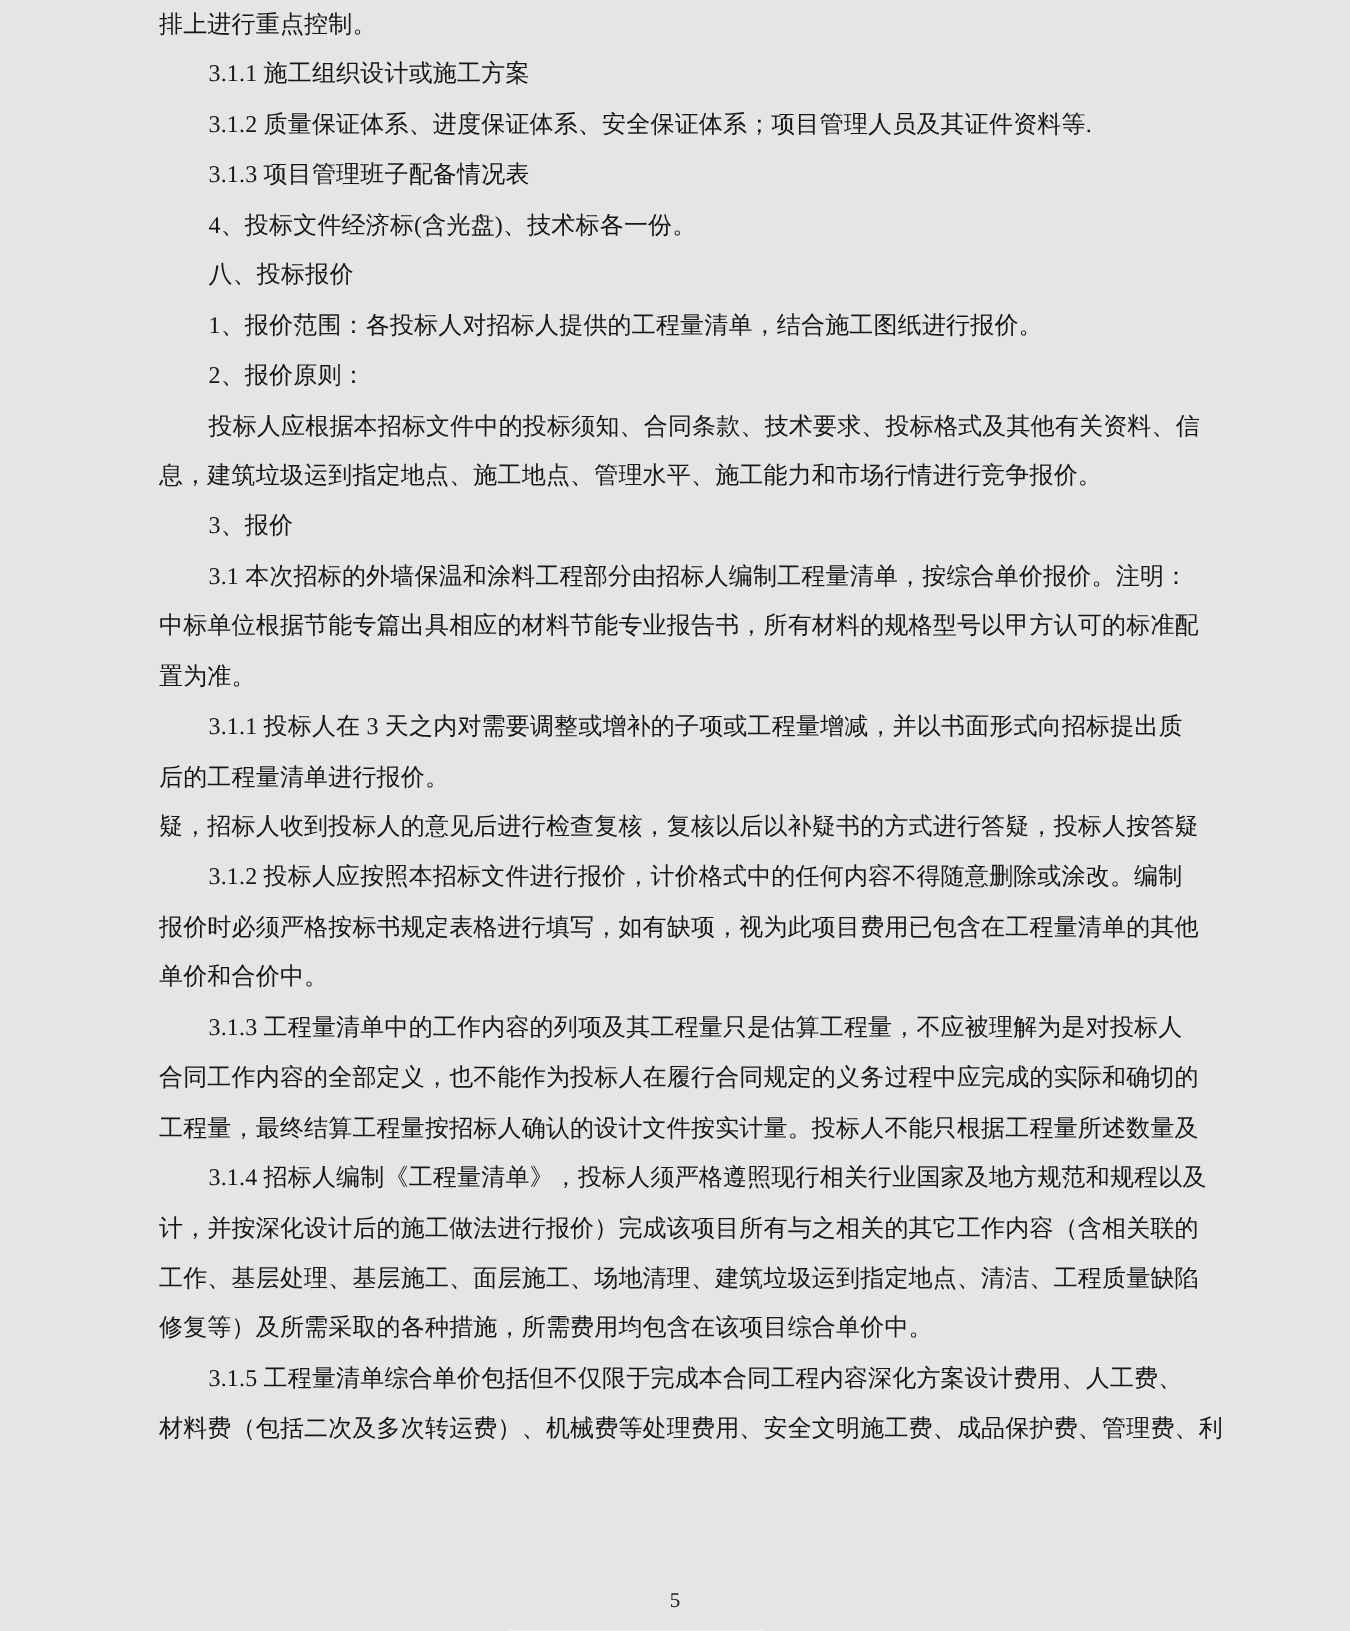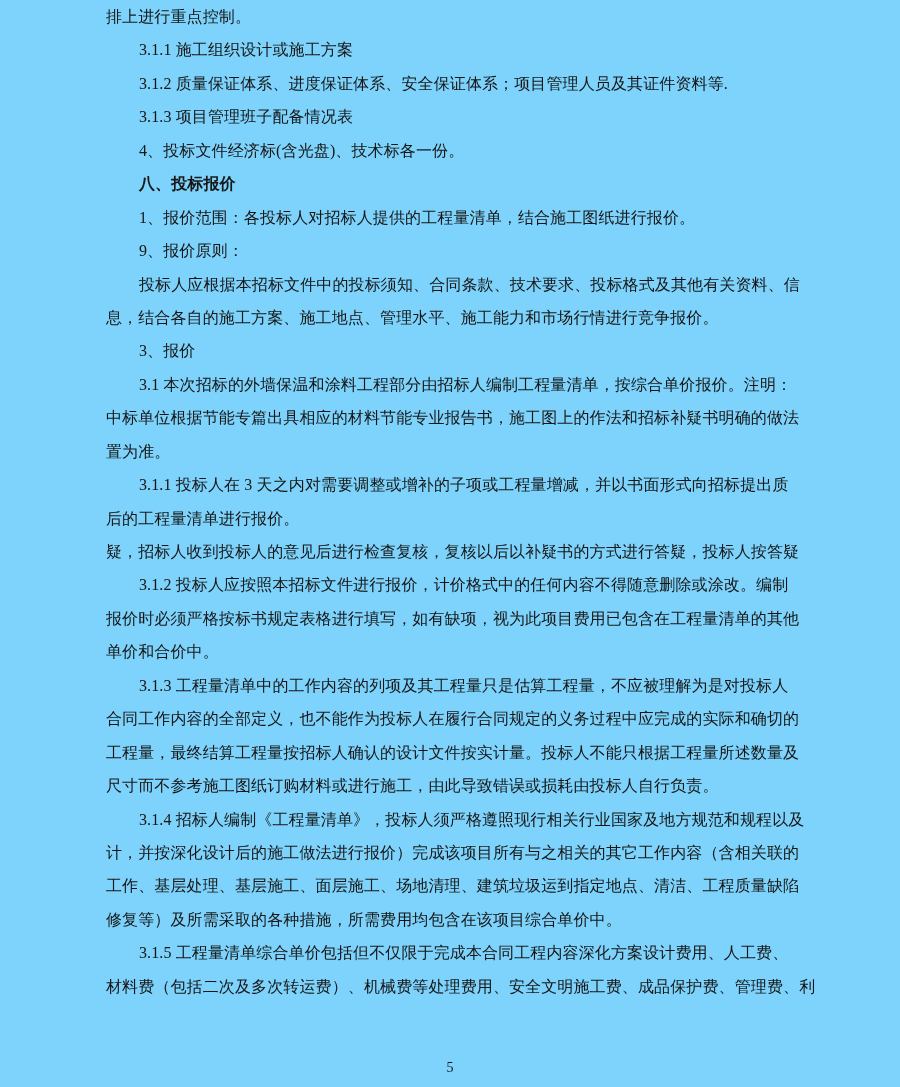--- a/index.html
+++ b/index.html
@@ -11,40 +11,40 @@
     width: 900px;
     height: 1087px;
     position: relative;
     font-family: "Liberation Serif", "DejaVu Serif", serif;
     color: #161616;
     overflow: hidden;
   }
   .page {
     position: absolute;
     inset: 0;
-    background: #7dd3fc;
+    background: #e5e5e5;
   }
   .content {
     position: absolute;
     left: 106px;
     top: 0;
     width: 694px;
   }
   .line {
     height: 33.45px;
     line-height: 33.45px;
     font-size: 16px;
     letter-spacing: 0.12px;
     white-space: nowrap;
   }
   .indent {
     padding-left: 33px;
   }
   .heading {
-    font-weight: 700;
+    font-weight: 400;
   }
   .page-number {
     position: absolute;
     top: 1058px;
     left: 0;
     width: 100%;
     text-align: center;
     font-size: 14px;
     line-height: 20px;
     color: #161616;
@@ -55,37 +55,36 @@
 
 <div class="page">
   <div class="content">
     <div class="line">排上进行重点控制。</div>
     <div class="line indent">3.1.1 施工组织设计或施工方案</div>
     <div class="line indent">3.1.2 质量保证体系、进度保证体系、安全保证体系；项目管理人员及其证件资料等.</div>
     <div class="line indent">3.1.3 项目管理班子配备情况表</div>
     <div class="line indent">4、投标文件经济标(含光盘)、技术标各一份。</div>
     <div class="line indent heading">八、投标报价</div>
     <div class="line indent">1、报价范围：各投标人对招标人提供的工程量清单，结合施工图纸进行报价。</div>
-    <div class="line indent">9、报价原则：</div>
+    <div class="line indent">2、报价原则：</div>
     <div class="line indent">投标人应根据本招标文件中的投标须知、合同条款、技术要求、投标格式及其他有关资料、信</div>
-    <div class="line">息，结合各自的施工方案、施工地点、管理水平、施工能力和市场行情进行竞争报价。</div>
+    <div class="line">息，建筑垃圾运到指定地点、施工地点、管理水平、施工能力和市场行情进行竞争报价。</div>
     <div class="line indent">3、报价</div>
     <div class="line indent">3.1 本次招标的外墙保温和涂料工程部分由招标人编制工程量清单，按综合单价报价。注明：</div>
-    <div class="line">中标单位根据节能专篇出具相应的材料节能专业报告书，施工图上的作法和招标补疑书明确的做法</div>
+    <div class="line">中标单位根据节能专篇出具相应的材料节能专业报告书，所有材料的规格型号以甲方认可的标准配</div>
     <div class="line">置为准。</div>
     <div class="line indent">3.1.1 投标人在 3 天之内对需要调整或增补的子项或工程量增减，并以书面形式向招标提出质</div>
     <div class="line">后的工程量清单进行报价。</div>
     <div class="line">疑，招标人收到投标人的意见后进行检查复核，复核以后以补疑书的方式进行答疑，投标人按答疑</div>
     <div class="line indent">3.1.2 投标人应按照本招标文件进行报价，计价格式中的任何内容不得随意删除或涂改。编制</div>
     <div class="line">报价时必须严格按标书规定表格进行填写，如有缺项，视为此项目费用已包含在工程量清单的其他</div>
     <div class="line">单价和合价中。</div>
     <div class="line indent">3.1.3 工程量清单中的工作内容的列项及其工程量只是估算工程量，不应被理解为是对投标人</div>
     <div class="line">合同工作内容的全部定义，也不能作为投标人在履行合同规定的义务过程中应完成的实际和确切的</div>
     <div class="line">工程量，最终结算工程量按招标人确认的设计文件按实计量。投标人不能只根据工程量所述数量及</div>
-    <div class="line">尺寸而不参考施工图纸订购材料或进行施工，由此导致错误或损耗由投标人自行负责。</div>
     <div class="line indent">3.1.4 招标人编制《工程量清单》，投标人须严格遵照现行相关行业国家及地方规范和规程以及</div>
     <div class="line">计，并按深化设计后的施工做法进行报价）完成该项目所有与之相关的其它工作内容（含相关联的</div>
     <div class="line">工作、基层处理、基层施工、面层施工、场地清理、建筑垃圾运到指定地点、清洁、工程质量缺陷</div>
     <div class="line">修复等）及所需采取的各种措施，所需费用均包含在该项目综合单价中。</div>
     <div class="line indent">3.1.5 工程量清单综合单价包括但不仅限于完成本合同工程内容深化方案设计费用、人工费、</div>
     <div class="line">材料费（包括二次及多次转运费）、机械费等处理费用、安全文明施工费、成品保护费、管理费、利</div>
   </div>
   <div class="page-number">5</div>
 </div>
 

